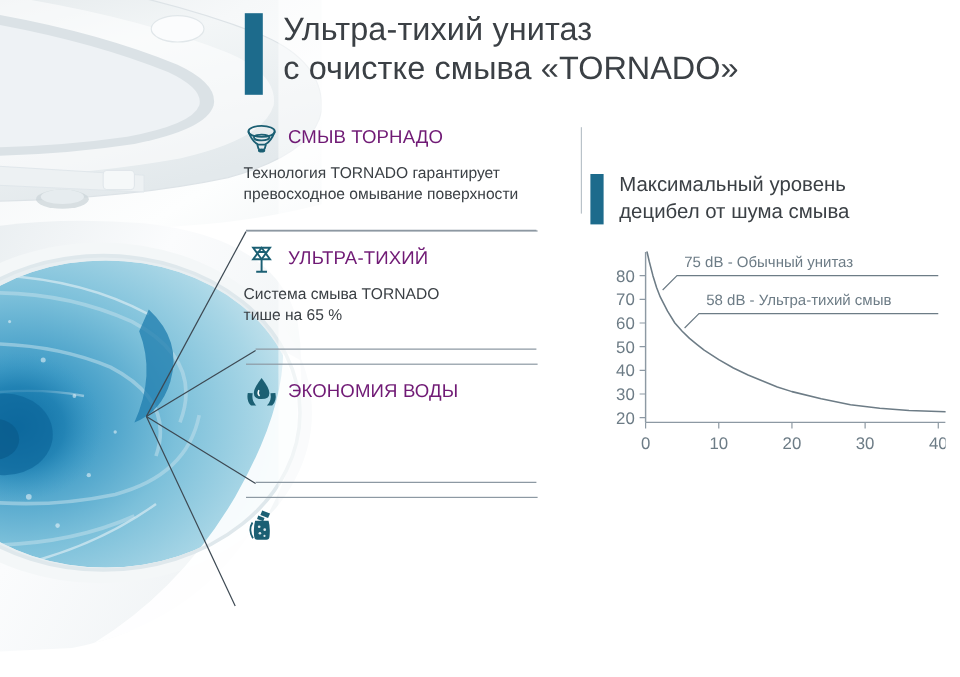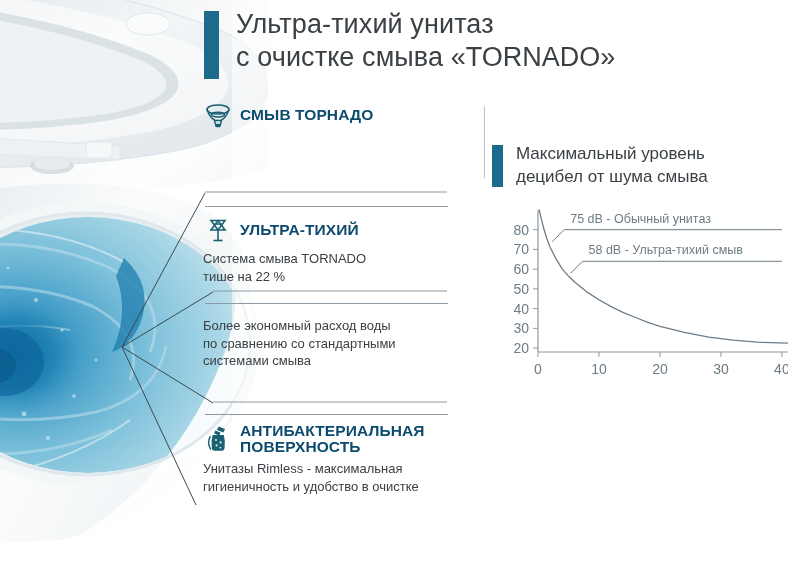--- a/index.html
+++ b/index.html
@@ -88,23 +88,23 @@
     min-height: 26px;
   }
   .feature-icon {
     flex: 0 0 auto;
     width: 30px;
     height: 30px;
     display: block;
   }
   .feature-title {
     margin-left: 7px;
-    color: #0c4a6e;
+    color: #701a75;
     font-size: 15.5px;
-    font-weight: 700;
+    font-weight: 400;
     line-height: 16px;
     letter-spacing: 0.1px;
     white-space: pre-line;
   }
   .feature-body {
     margin-top: 5px;
     color: #3b4045;
     font-size: 13px;
     line-height: 17.5px;
     white-space: pre-line;
@@ -301,47 +301,57 @@
               <ellipse cx="15" cy="9.5" rx="11" ry="4.6"></ellipse>
               <path d="M4 9.5 Q7 18 12.2 20.5 L17.8 20.5 Q23 18 26 9.5"></path>
               <ellipse cx="15" cy="14.6" rx="6.4" ry="2.4"></ellipse>
               <path d="M11.4 20.4 Q12 24 13.6 25.3 L16.4 25.3 Q18 24 18.6 20.4"></path>
               <ellipse cx="15" cy="25.4" rx="2.3" ry="1"></ellipse>
             </g>
           </svg>
         </span>
         <span class="feature-title">СМЫВ ТОРНАДО</span>
       </div>
-    </div>
-
-    <div class="feature" style="top:115px;">
+      <div class="feature-body">Технология TORNADO гарантирует
+превосходное омывание поверхности</div>
+    </div>
+
+    <div class="feature" style="top:101px;">
       <div class="feature-rule"></div>
       <div class="feature-head">
         <span class="feature-icon">
           <svg width="30" height="30" viewBox="0 0 30 30" xmlns="http://www.w3.org/2000/svg">
             <g fill="none" stroke="#1b5f73" stroke-width="1.6">
               <path d="M8 5.5 L22 5.5 L15 15 Z"></path>
               <path d="M8 15 L22 15 L15 5.5 Z"></path>
               <line x1="15" y1="15" x2="15" y2="25"></line>
               <line x1="10.5" y1="25.5" x2="19.5" y2="25.5"></line>
               <line x1="11.5" y1="9" x2="18.5" y2="9"></line>
             </g>
           </svg>
         </span>
         <span class="feature-title">УЛЬТРА-ТИХИЙ</span>
       </div>
       <div class="feature-body">Система смыва TORNADO
-тише на 22 %</div>
+тише на 65 %</div>
     </div>
 
     <div class="feature" style="top:212px;">
       <div class="feature-rule"></div>
-      <div class="feature-body">Более экономный расход воды
-по сравнению со стандартными
-системами смыва</div>
+      <div class="feature-head">
+        <span class="feature-icon">
+          <svg width="30" height="30" viewBox="0 0 30 30" xmlns="http://www.w3.org/2000/svg">
+            <path d="M15 3 Q21.5 11.5 21.5 15.4 Q21.5 20.6 15 20.6 Q8.5 20.6 8.5 15.4 Q8.5 11.5 15 3 Z" fill="#1b5f73"></path>
+            <path d="M3.5 15.5 Q2.2 22 6.2 26 L10.6 26 Q6.4 22.2 7.6 15.8 Z" fill="#1b5f73"></path>
+            <path d="M26.5 15.5 Q27.8 22 23.8 26 L19.4 26 Q23.6 22.2 22.4 15.8 Z" fill="#1b5f73"></path>
+            <path d="M12.6 13.5 Q11.4 16.2 13 17.6" fill="none" stroke="#ffffff" stroke-width="1.2" stroke-linecap="round"></path>
+          </svg>
+        </span>
+        <span class="feature-title">ЭКОНОМИЯ ВОДЫ</span>
+      </div>
     </div>
 
     <div class="feature" style="top:323px;">
       <div class="feature-rule"></div>
       <div class="feature-head">
         <span class="feature-icon">
           <svg width="30" height="30" viewBox="0 0 30 30" xmlns="http://www.w3.org/2000/svg">
             <g fill="#1b5f73">
               <path d="M15.5 2.5 L22 5 L20.4 8.6 L14 6.1 Z"></path>
               <path d="M12.2 6.6 L17.4 8.6 L16.4 11.4 L11.2 9.4 Z"></path>
@@ -351,25 +361,21 @@
               <path d="M7.4 12.4 Q3.6 18.6 7.8 25.6"></path>
             </g>
             <g fill="#ffffff" opacity="0.85">
               <circle cx="13" cy="16" r="1.1"></circle>
               <circle cx="17.6" cy="18.4" r="1.1"></circle>
               <circle cx="13.6" cy="21.4" r="1.1"></circle>
               <circle cx="17.4" cy="23.6" r="0.9"></circle>
             </g>
           </svg>
         </span>
-        <span class="feature-title">АНТИБАКТЕРИАЛЬНАЯ
-ПОВЕРХНОСТЬ</span>
       </div>
-      <div class="feature-body">Унитазы Rimless - максимальная
-гигиеничность и удобство в очистке</div>
     </div>
 
   </div>
 
   <div id="chart-panel">
     <div id="chart-head">
       <div id="chart-head-bar"></div>
       <div id="chart-head-text">Максимальный уровень
 децибел от шума смыва</div>
     </div>

